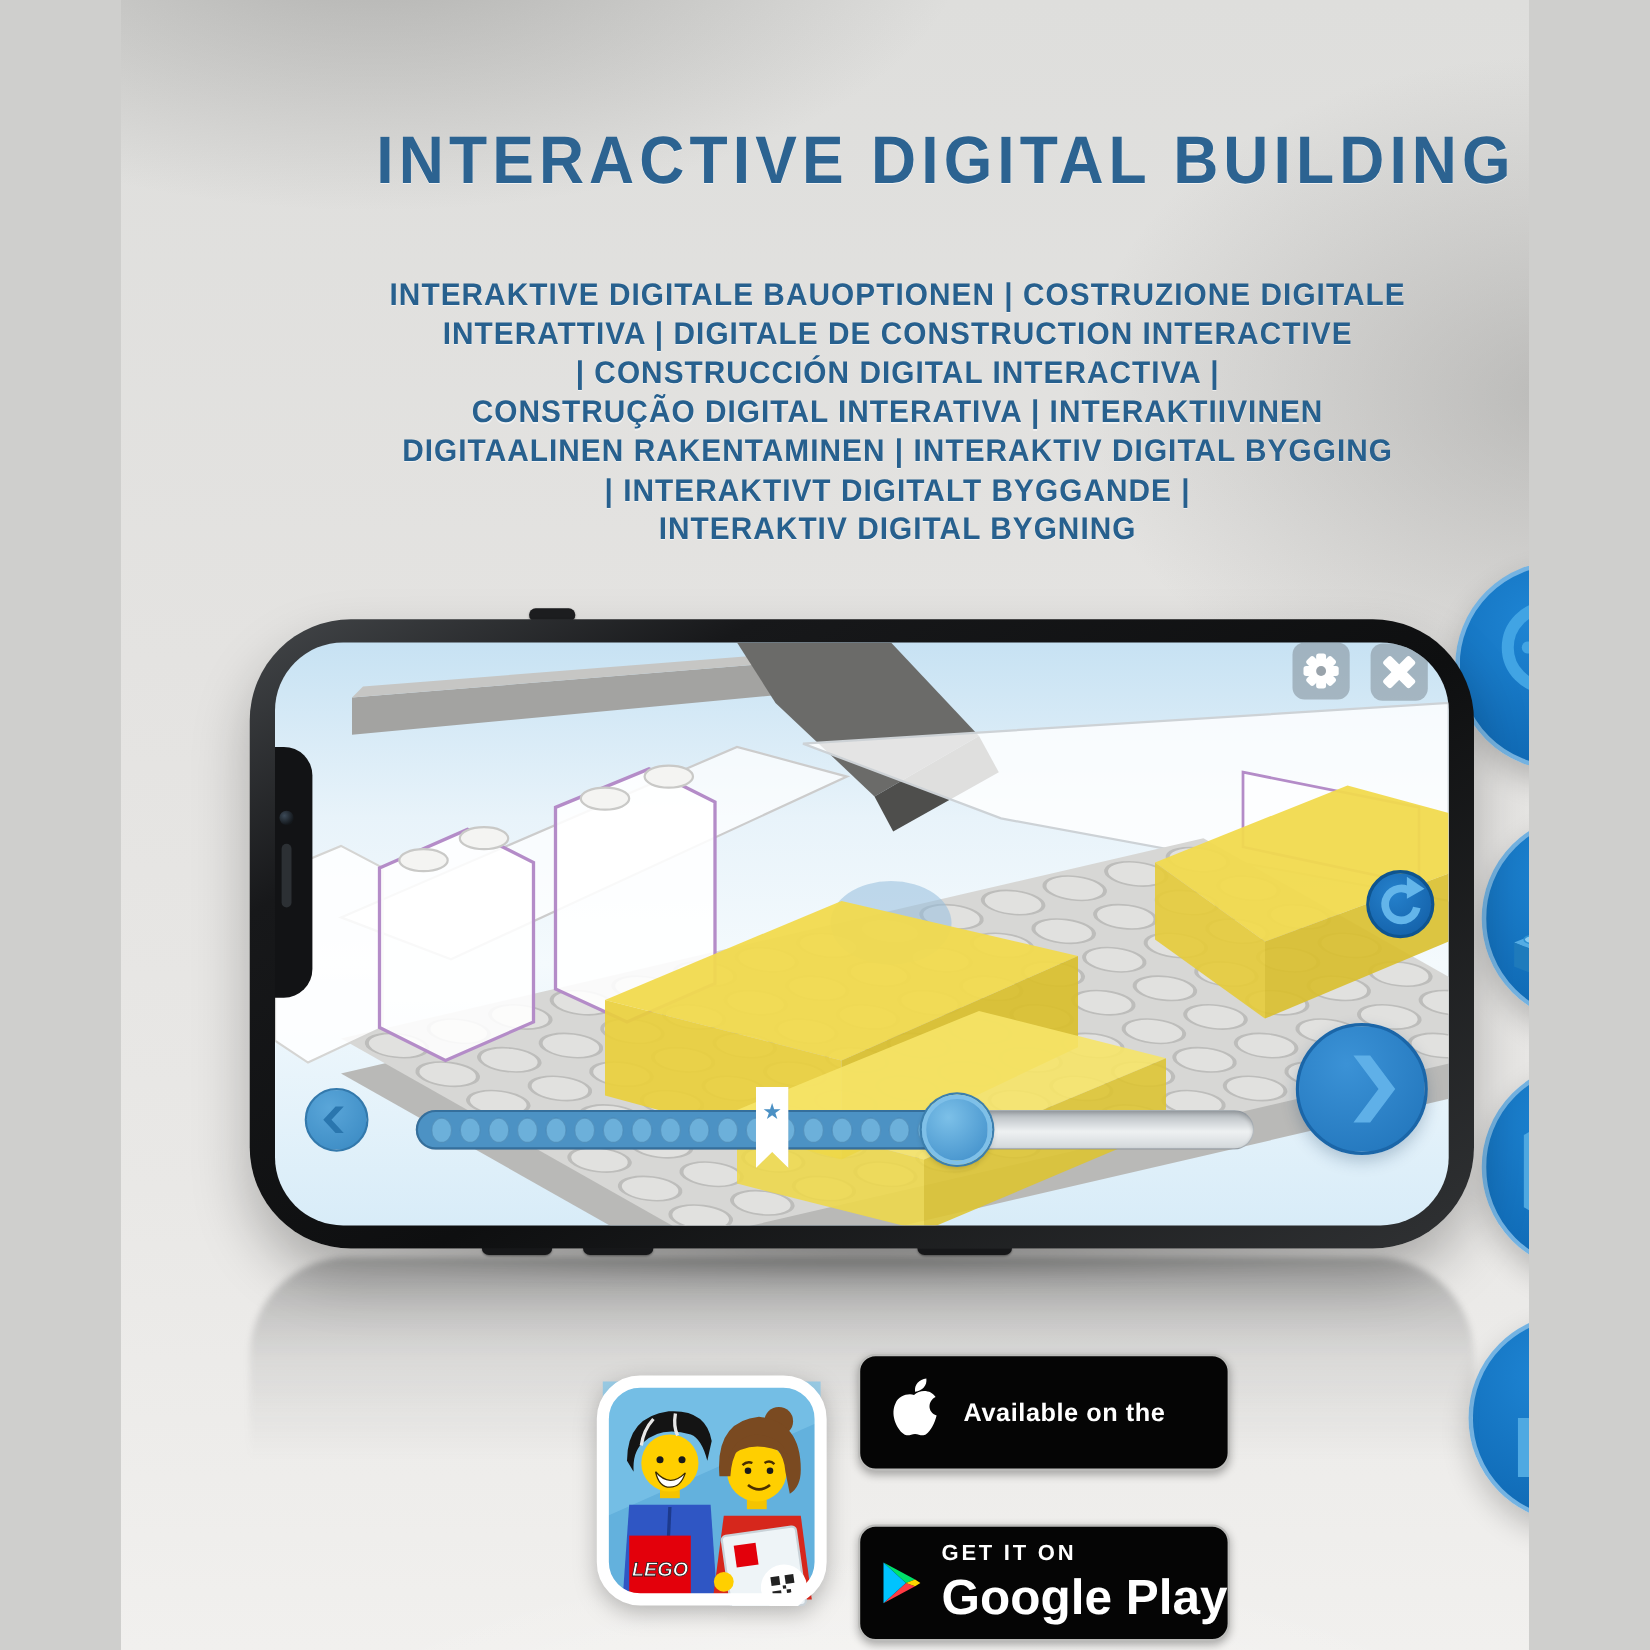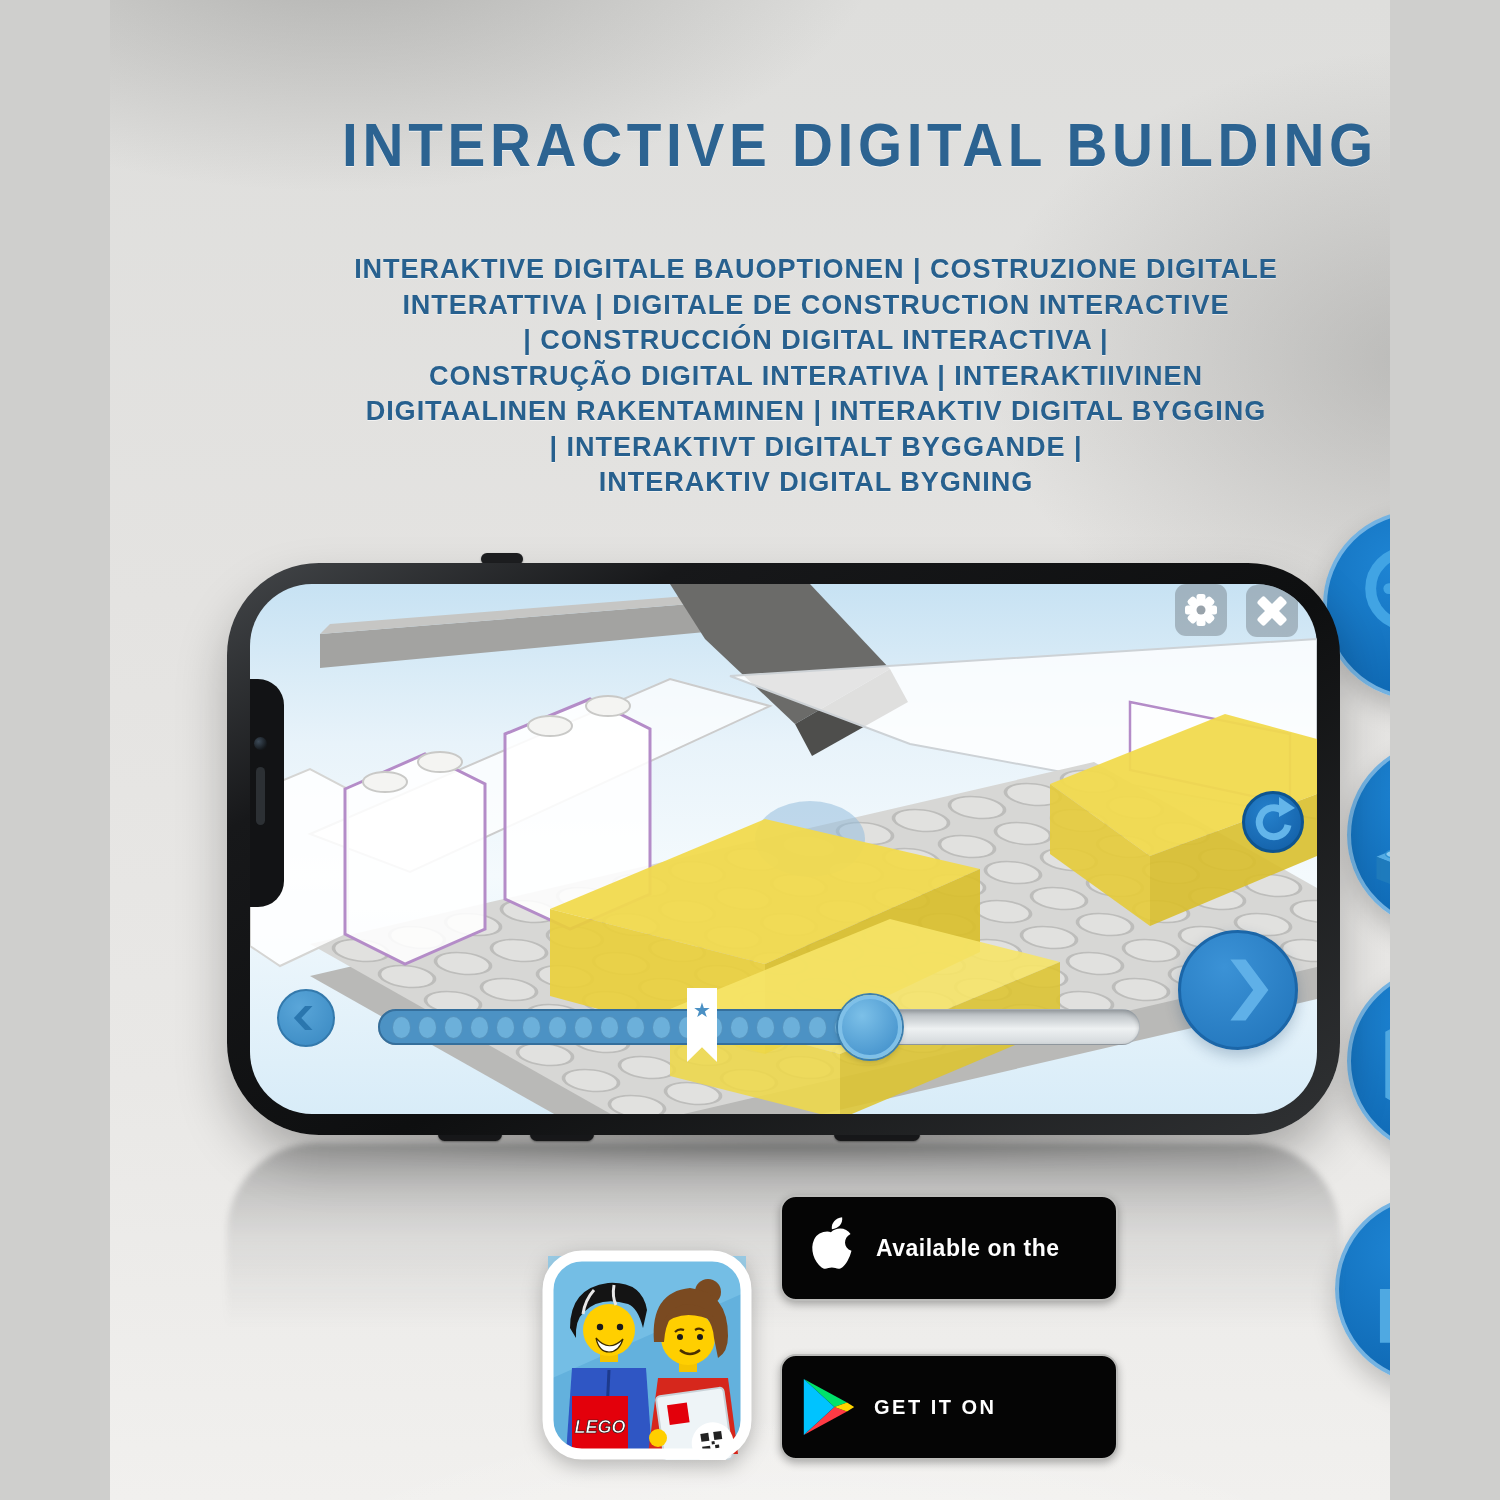--- a/index.html
+++ b/index.html
@@ -80,22 +80,22 @@
   .star { font-family:"DejaVu Sans", sans-serif; color:#4a90c4; font-size:20px; line-height:44px; }
   .thumb { position:absolute; left:588px; top:411px; width:64px; height:64px; border-radius:50%;
     background:radial-gradient(circle at 36% 30%, #7cc0e8, #4a97cf 78%);
     border:4px solid #7fc0e8; box-shadow:0 0 0 2px #3c7fae, 0 3px 6px rgba(0,0,0,.2); }
   
   .app-icon { position:absolute; left:432px; top:1250px; width:210px; height:210px;
     filter:drop-shadow(0 6px 10px rgba(0,0,0,.25));text-decoration:underline; }
   .badge { position:absolute; left:670px; width:338px; height:106px; border-radius:16px;
     background:#050505; border:2px solid #bcbcba; display:flex; align-items:center; gap:18px;
     padding-left:20px; text-decoration:none; box-shadow:0 3px 8px rgba(0,0,0,.3); }
-  .badge-appstore { top:1195px; }
-  .badge-gplay { top:1354px; }
+  .badge-appstore { top:1231px; }
+  .badge-gplay { top:1386px; }
   .badge .txt { display:flex; flex-direction:column; color:#fff; }
   .badge .tag { font-size:23px; font-weight:600; letter-spacing:.5px; }
   .badge-gplay .tag { font-size:20px; letter-spacing:2.5px; }
   .badge .nm { font-size:45px; font-weight:bold; letter-spacing:0; margin-top:2px; white-space:nowrap; }
 </style>
 </head>
 <body>
 
 <div class="canvas">
 
@@ -448,16 +448,17 @@
 
   <a class="badge badge-gplay">
     <svg width="54" height="60" viewBox="0 0 60 66">
       <polygon points="2,2 50,28 36,33" fill="#00e26b"></polygon>
       <polygon points="2,64 50,38 36,33" fill="#ff3a44"></polygon>
       <polygon points="2,2 36,33 2,64" fill="#00c3ff"></polygon>
       <polygon points="50,28 58,33 50,38 36,33" fill="#ffd500"></polygon>
     </svg>
     <span class="txt">
       <span class="tag">GET IT ON</span>
+      <span class="nm">Google Play</span>
     </span>
   </a>
 
 </div>
 
 </body></html>

